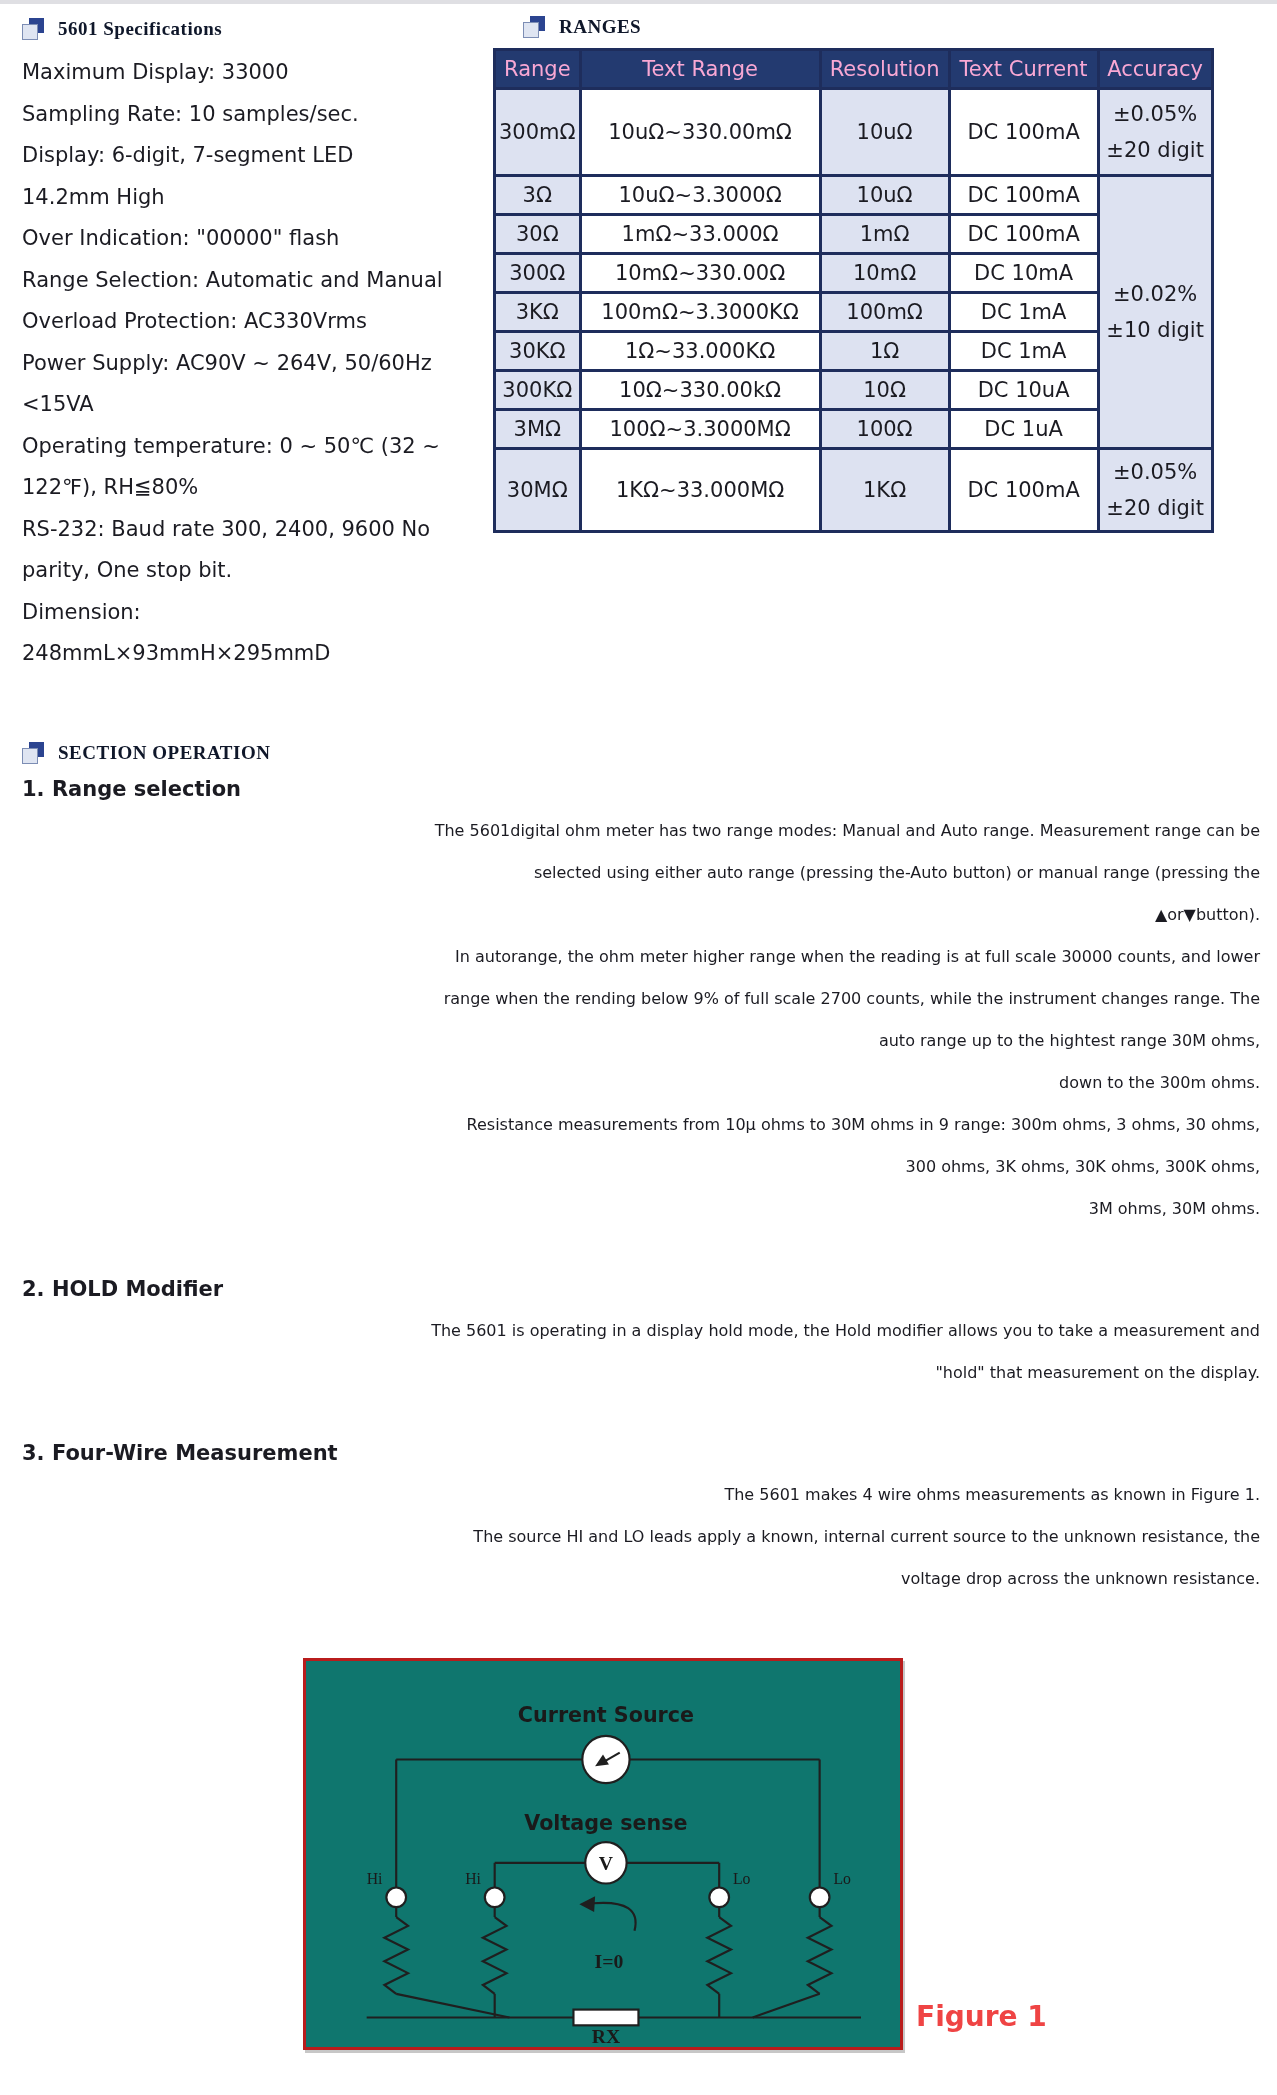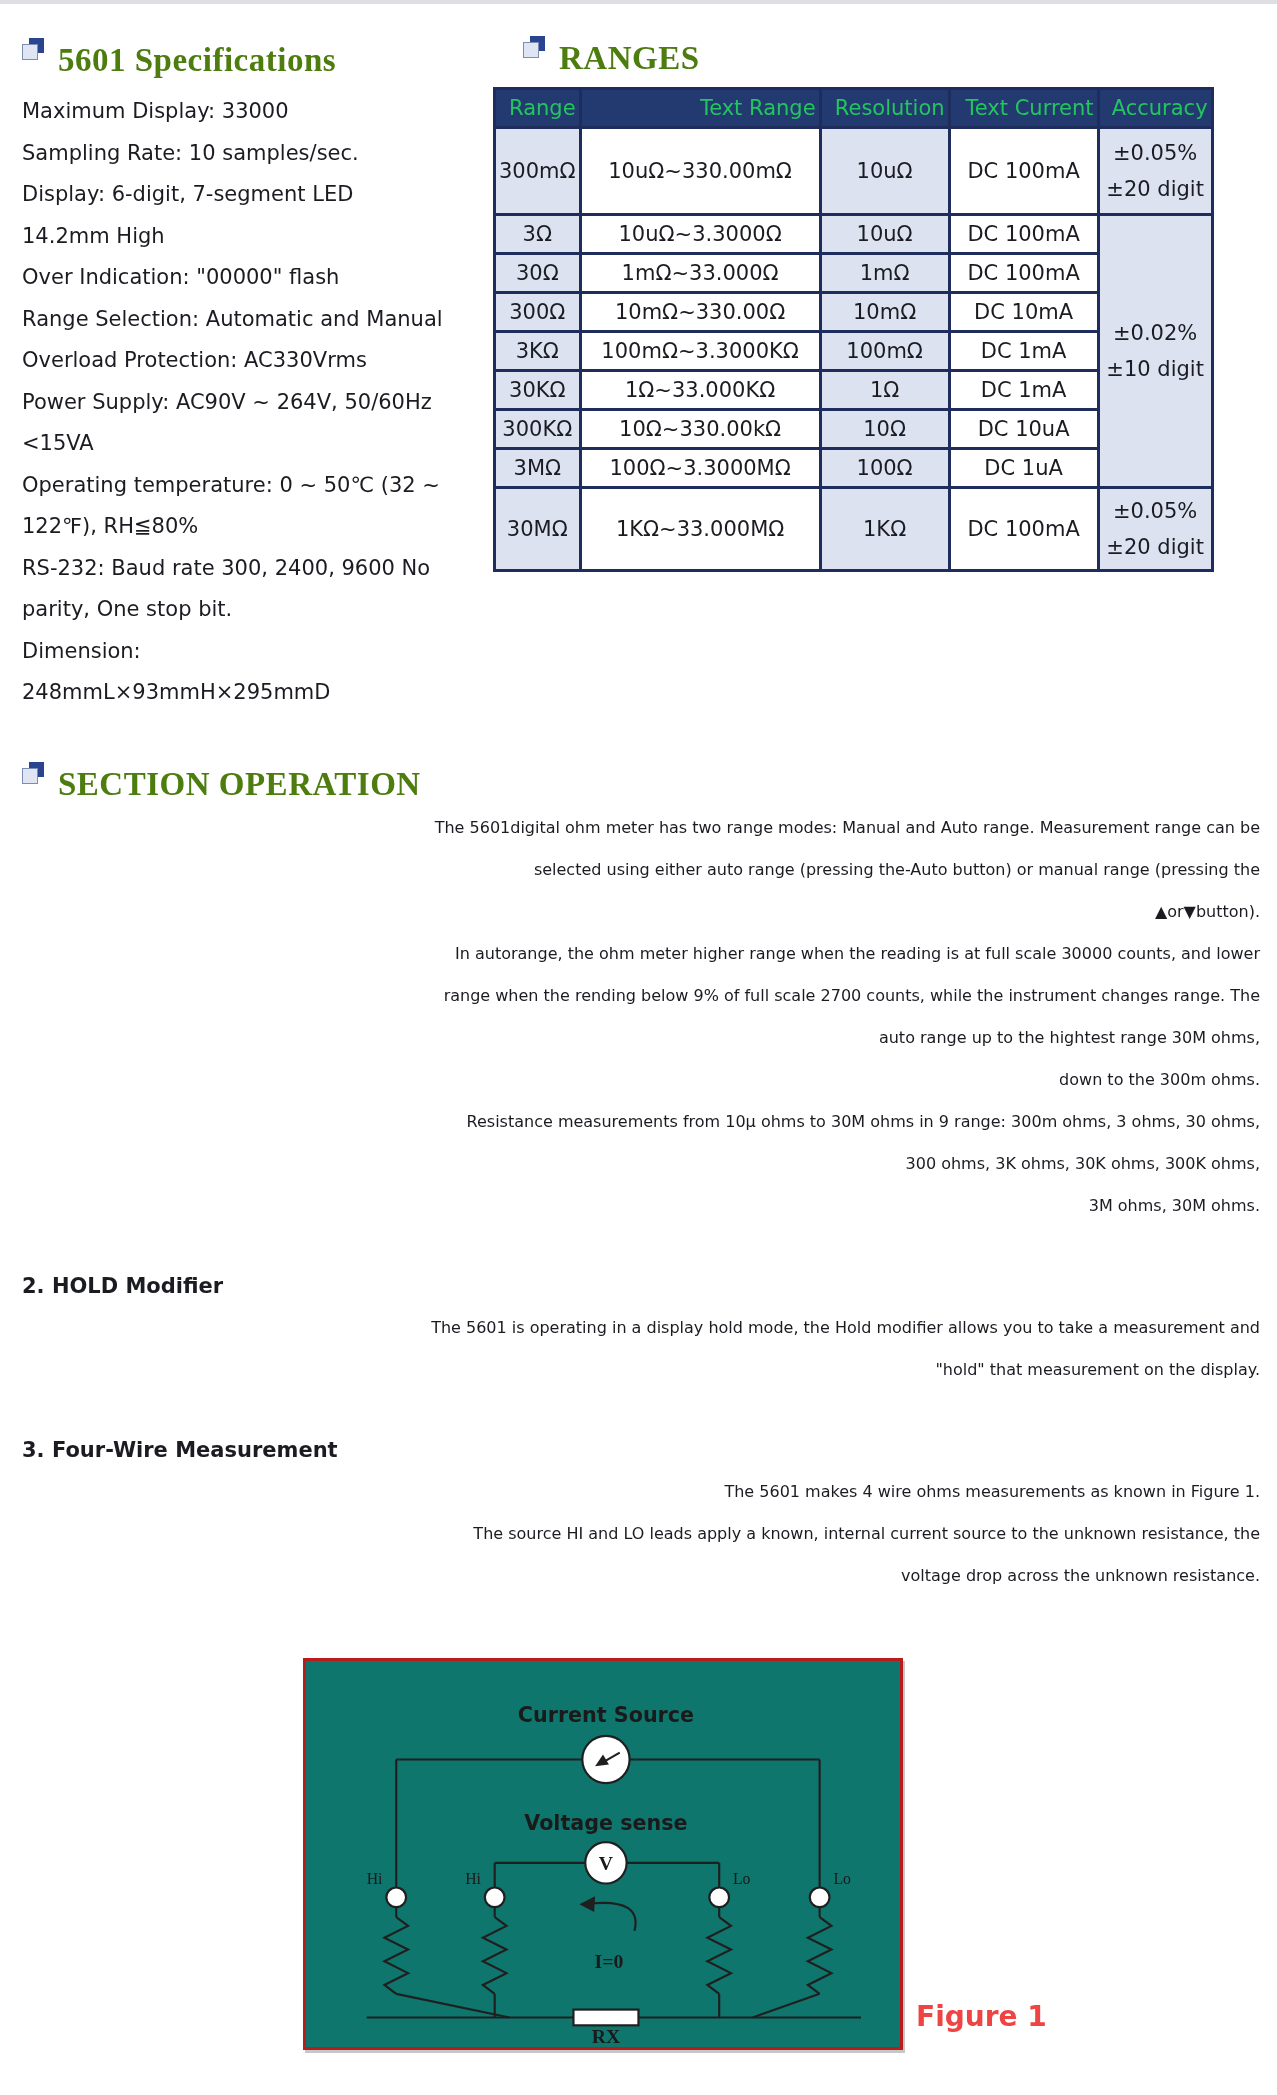--- a/index.html
+++ b/index.html
@@ -7,36 +7,36 @@
     position:relative; width:1277px; height:2095px; background:#ffffff;
     font-family:"DejaVu Sans","Liberation Sans",sans-serif; color:#1b1b22;
     overflow:hidden;
   }
   .top-strip { position:absolute; left:0; top:0; width:100%; height:4px; background:#dfdfe3; }
 
   
   .hdr { display:flex; align-items:center; gap:14px; }
   .hdr-title {
     font-family:"Liberation Serif","DejaVu Serif",serif; font-weight:700;
-    font-size:33px; color:#4d7c0f; letter-spacing:0.5px;margin-top:24px;
+    font-size:19px; color:#0f172a; letter-spacing:0.5px;
   }
   .hdr-icon { position:relative; width:22px; height:22px; flex:0 0 22px; }
   .hdr-icon .sq-back  { position:absolute; right:0; top:0; width:15px; height:15px; background:#2b4490; }
   .hdr-icon .sq-front { position:absolute; left:0; bottom:0; width:14px; height:14px; background:#dfe5f2; border:1.5px solid #7c8db4; }
 
   
   #specs { position:absolute; left:22px; top:18px; width:468px; }
   .spec-body { margin-top:12px; font-size:21px; line-height:41.5px; white-space:pre-line; }
 
   
   #ranges { position:absolute; left:493px; top:16px; width:770px; }
   #ranges .hdr { margin-left:30px;align-items:center; }
   table.rng { border-collapse:collapse; margin-top:10px; table-layout:fixed; }
   .rng th, .rng td { border:3px solid #1e2d5c; text-align:center; font-size:21px; padding:0 3px; }
-  .rng th { background:#233a70; color:#22c55e; font-weight:400; height:36px;text-align:right; }
+  .rng th { background:#233a70; color:#f9a8d4; font-weight:400; height:36px; }
   .rng td { height:36px; }
   .rng tr.tall td { height:84px; }
   .rng tr.tall2 td { height:80px; }
   .lav { background:#dde2f1; }
   .wht { background:#ffffff; }
   .acc { line-height:36px; white-space:pre-line; }
   .col-range{width:85px;} .col-text{width:240px;} .col-res{width:129px;} .col-cur{width:149px;} .col-acc{width:114px;}
 
   
   #operation { position:absolute; left:22px; top:742px; width:1238px; }
@@ -179,20 +179,21 @@
   </div>
 
   <div id="operation">
     <div class="hdr">
       <span class="hdr-icon">
           <span class="sq-back"></span>
           <span class="sq-front"></span>
         </span>
       <span class="hdr-title">SECTION OPERATION</span>
     </div>
+    <div class="op-sub">1. Range selection</div>
     <div class="para">The 5601digital ohm meter has two range modes: Manual and Auto range. Measurement range can be
 selected using either auto range (pressing the-Auto button) or manual range (pressing the
 ▲or▼button).</div>
     <div class="para">In autorange, the ohm meter higher range when the reading is at full scale 30000 counts, and lower
 range when the rending below 9% of full scale 2700 counts, while the instrument changes range. The
 auto range up to the hightest range 30M ohms,
 down to the 300m ohms.</div>
     <div class="para">Resistance measurements from 10µ ohms to 30M ohms in 9 range: 300m ohms, 3 ohms, 30 ohms,
 300 ohms, 3K ohms, 30K ohms, 300K ohms,
 3M ohms, 30M ohms.</div>

